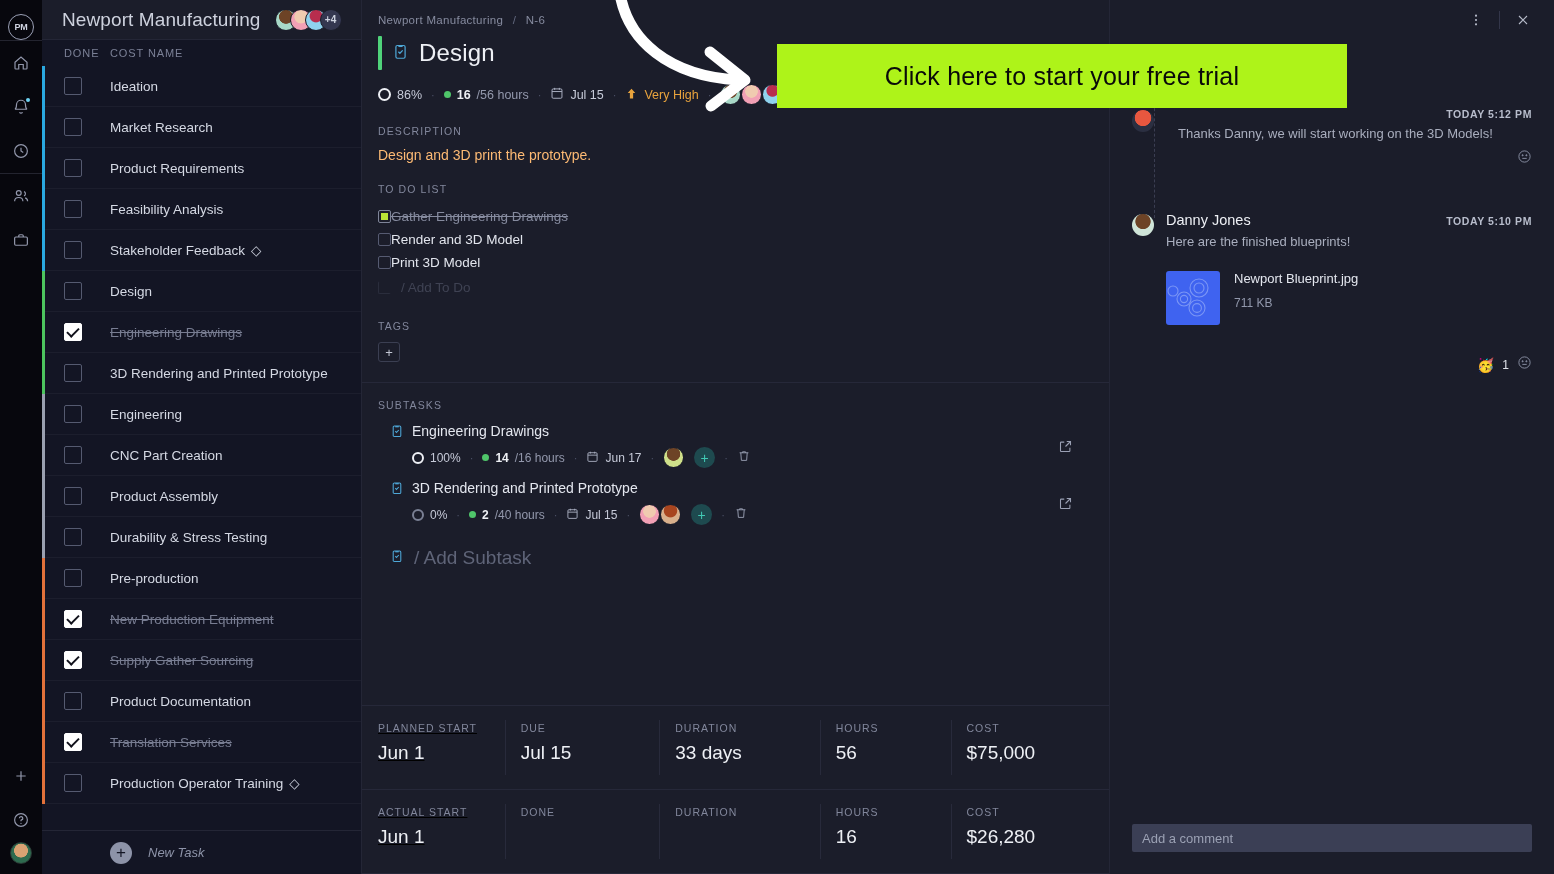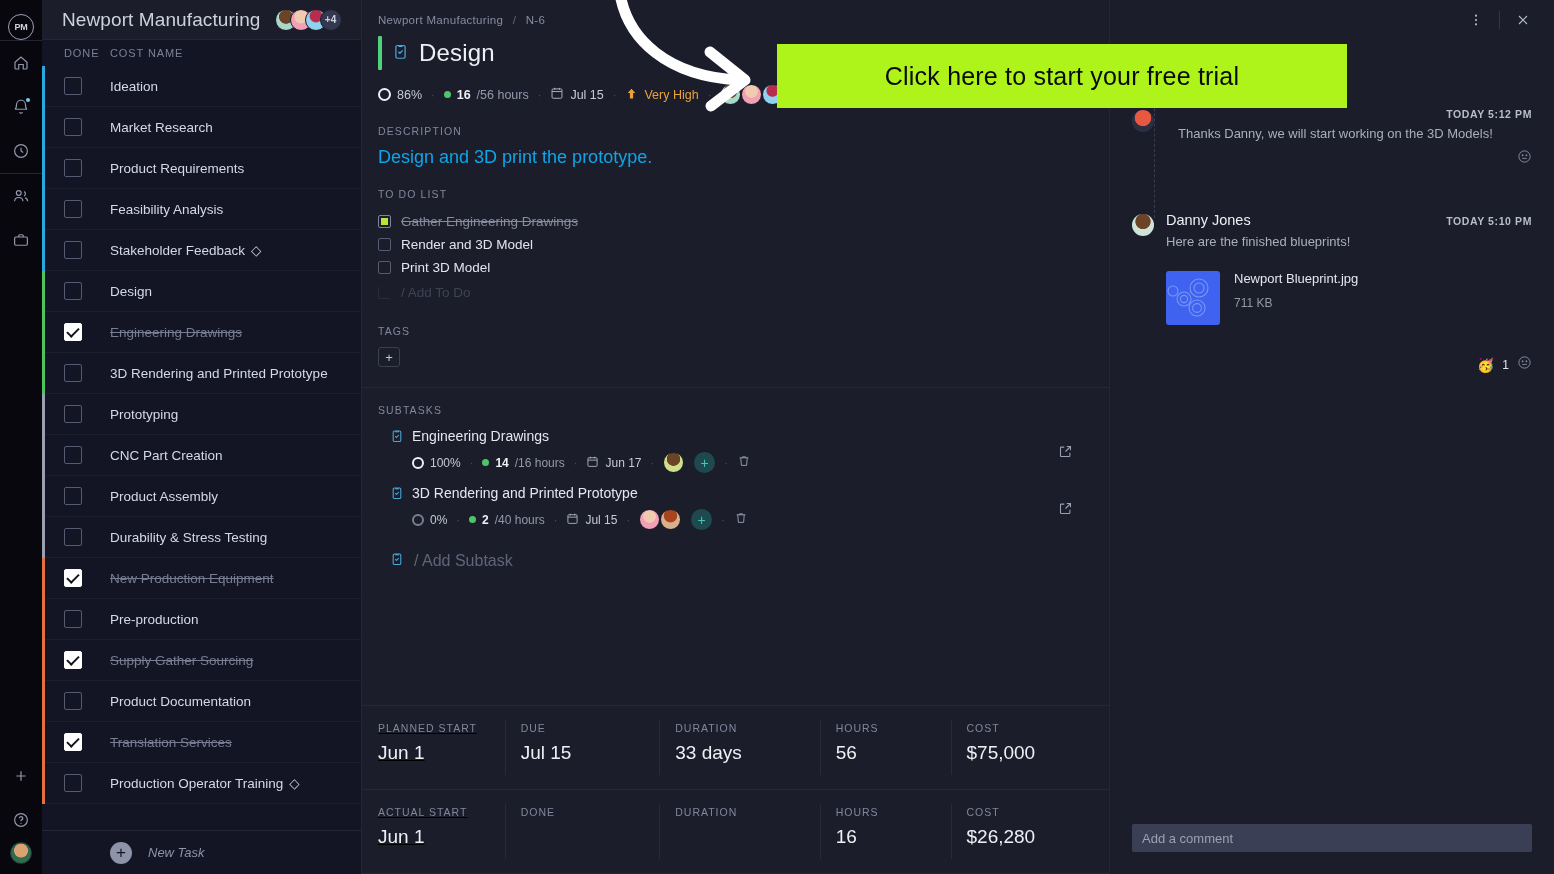--- a/index.html
+++ b/index.html
@@ -178,22 +178,22 @@
   }
   .av-num {
     background: #3d9bd6; color: #fff; font-size: 9px; font-weight: 700;
     display: flex; align-items: center; justify-content: center;
   }
 
   .section { padding: 20px 0 0 16px; }
   .sec-label {
     font-size: 10.5px; letter-spacing: 1.1px; color: #82879c; margin-bottom: 10px;
   }
-  .desc-text { font-size: 18px; color: #0ea5e9; }
-  .todo-item { display: flex; align-items: center; gap: 10px; height: 23px; }
+  .desc-text { font-size: 14px; color: #fdba74; }
+  .todo-item { display: flex; align-items: center; height: 23px; }
   .tcb {
     width: 13px; height: 13px; border-radius: 2px;
     border: 1px solid #565b72; flex: 0 0 13px;
     display: flex; align-items: center; justify-content: center;
   }
   .tcb.on { border-color: #7e8498; }
   .tcb.on::after { content:""; width: 7px; height: 7px; background: #b9e436; }
   .todo-text { font-size: 13.5px; color: #e2e5ed; }
   .todo-item.done .todo-text { color: #868b9f; text-decoration: line-through; }
   .todo-add { display: flex; align-items: center; gap: 10px; height: 26px; opacity:.45;}
@@ -215,21 +215,21 @@
     display: flex; align-items: center; margin-top: 8px;
     font-size: 12px; color: #c6cad8;
   }
   .st-meta .ring { width: 12px; height: 12px; border-width: 2px; }
   .ring.empty { border-color: #7a8094; }
   .ext {
     position: absolute; right: 36px; color: #9aa0b4;
   }
   .trash { color: #9aa0b4; }
   .add-sub { display:flex; align-items:center; gap: 10px; padding: 22px 0 0 12px; }
-  .add-sub-label { font-size: 16px; color: #5f6478; }
+  .add-sub-label { font-size: 19px; color: #5f6478; }
 
   .stats {
     border-top: 1px solid #262839;
   }
   .stat-row { display: flex; height: 84px; border-bottom: 1px solid #262839; }
   .stat-cell {
     padding: 16px 0 0 16px; position: relative;
     display:flex; flex-direction: column; gap: 8px;
   }
   .stat-cell + .stat-cell::before {
@@ -416,46 +416,46 @@
           <span class="row-label">Engineering Drawings</span>
         </div>
         <div class="row">
           <span class="bar" style="background:#4cc55e"></span>
           <span class="cb"></span>
           <span class="row-label">3D Rendering and Printed Prototype</span>
         </div>
         <div class="row">
           <span class="bar" style="background:#9aa0b0"></span>
           <span class="cb"></span>
-          <span class="row-label">Prototyping</span>
+          <span class="row-label">Engineering</span>
         </div>
         <div class="row">
           <span class="bar" style="background:#9aa0b0"></span>
           <span class="cb"></span>
           <span class="row-label">CNC Part Creation</span>
         </div>
         <div class="row">
           <span class="bar" style="background:#9aa0b0"></span>
           <span class="cb"></span>
           <span class="row-label">Product Assembly</span>
         </div>
         <div class="row">
           <span class="bar" style="background:#9aa0b0"></span>
           <span class="cb"></span>
           <span class="row-label">Durability &amp; Stress Testing</span>
+        </div>
+        <div class="row">
+          <span class="bar" style="background:#e2713a"></span>
+          <span class="cb"></span>
+          <span class="row-label">Pre-production</span>
         </div>
         <div class="row done">
           <span class="bar" style="background:#e2713a"></span>
           <span class="cb checked"></span>
           <span class="row-label">New Production Equipment</span>
-        </div>
-        <div class="row">
-          <span class="bar" style="background:#e2713a"></span>
-          <span class="cb"></span>
-          <span class="row-label">Pre-production</span>
         </div>
         <div class="row done">
           <span class="bar" style="background:#e2713a"></span>
           <span class="cb checked"></span>
           <span class="row-label">Supply Gather Sourcing</span>
         </div>
         <div class="row">
           <span class="bar" style="background:#e2713a"></span>
           <span class="cb"></span>
           <span class="row-label">Product Documentation</span>

